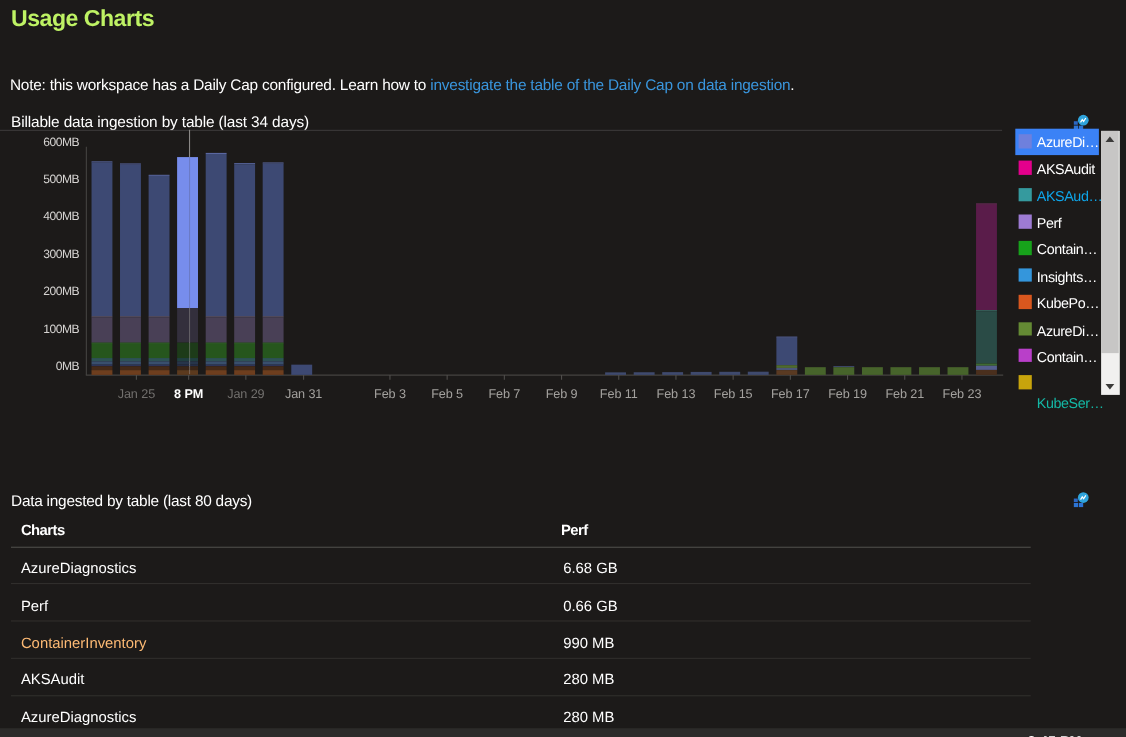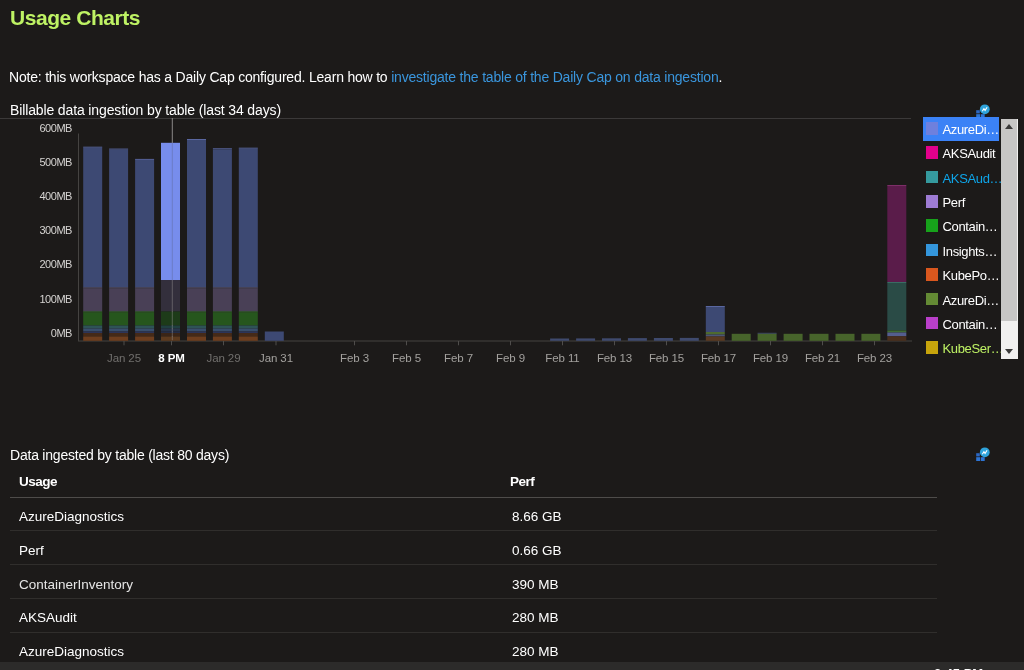--- a/index.html
+++ b/index.html
@@ -193,45 +193,45 @@
 <div style="position:absolute;left:923px;top:287.5px;width:76px;height:24.35px;">
     <div style="position:absolute;left:2.5px;top:5px;width:12.5px;height:12.5px;background:#648a34"></div>
     <div style="position:absolute;left:19.5px;top:5px;font-size:13px;letter-spacing:-0.35px;color:#fff;white-space:nowrap">AzureDi…</div>
   </div>
 <div style="position:absolute;left:923px;top:311.8px;width:76px;height:24.35px;">
     <div style="position:absolute;left:2.5px;top:5px;width:12.5px;height:12.5px;background:#b93fc9"></div>
     <div style="position:absolute;left:19.5px;top:5px;font-size:13px;letter-spacing:-0.35px;color:#fff;white-space:nowrap">Contain…</div>
   </div>
 <div style="position:absolute;left:923px;top:336.1px;width:76px;height:24.35px;">
     <div style="position:absolute;left:2.5px;top:5px;width:12.5px;height:12.5px;background:#c7a40c"></div>
-    <div style="position:absolute;left:19.5px;top:5px;font-size:13px;letter-spacing:-0.35px;color:#bef264;white-space:nowrap">KubeSer…</div>
+    <div style="position:absolute;left:19.5px;top:23px;font-size:13px;letter-spacing:-0.35px;color:#14b8a6;white-space:nowrap">KubeSer…</div>
   </div>
 <div class="abs" style="left:1000.5px;top:118.5px;width:17px;height:240px;background:#f1f0ef"></div>
 <div class="abs" style="left:1001px;top:119px;width:16px;height:202px;background:#c7c6c5"></div>
 <div class="abs" style="left:1005px;top:123.5px;width:0;height:0;border-left:4px solid transparent;border-right:4px solid transparent;border-bottom:5px solid #3b3a39"></div>
 <div class="abs" style="left:1005px;top:348.5px;width:0;height:0;border-left:4px solid transparent;border-right:4px solid transparent;border-top:5px solid #3b3a39"></div>
 <div class="abs" style="left:10px;top:447px;font-size:14px;letter-spacing:-0.22px;color:#fff">Data ingested by table (last 80 days)</div>
 <svg width="16" height="17" viewBox="0 0 16 17" style="position:absolute;left:974.5px;top:446px">
 <rect x="1.2" y="7.2" width="3.6" height="3.2" fill="#2b67c4"></rect>
 <rect x="1.2" y="11.2" width="4.0" height="3.8" fill="#2d74d4"></rect>
 <rect x="5.9" y="11.2" width="3.8" height="3.8" fill="#2d74d4"></rect>
 <circle cx="9.8" cy="6.3" r="4.9" fill="#2fa4dc"></circle>
 <path d="M7.3 8.2 L8.9 5.7 L10.1 7.4 L12.1 4.3" stroke="#ffffff" stroke-width="1.1" fill="none"></path>
 </svg>
-<div class="abs" style="left:19px;top:474px;font-size:13.5px;letter-spacing:-0.5px;font-weight:700;color:#fff">Usage</div>
+<div class="abs" style="left:19px;top:474px;font-size:13.5px;letter-spacing:-0.5px;font-weight:700;color:#fff">Charts</div>
 <div class="abs" style="left:510px;top:474px;font-size:13.5px;letter-spacing:-0.5px;font-weight:700;color:#fff">Perf</div>
 <div class="abs" style="left:10px;top:497px;width:927px;height:1px;background:#4e4c4a"></div>
 <div style="position:absolute;left:19px;top:509.0px;font-size:13.5px;color:#fff">AzureDiagnostics</div>
-<div style="position:absolute;left:512px;top:509.0px;font-size:13.5px;color:#fff">8.66 GB</div>
+<div style="position:absolute;left:512px;top:509.0px;font-size:13.5px;color:#fff">6.68 GB</div>
 <div style="position:absolute;left:10px;top:530.3px;width:927px;height:1px;background:#302e2c"></div>
 <div style="position:absolute;left:19px;top:542.8px;font-size:13.5px;color:#fff">Perf</div>
 <div style="position:absolute;left:512px;top:542.8px;font-size:13.5px;color:#fff">0.66 GB</div>
 <div style="position:absolute;left:10px;top:564.1px;width:927px;height:1px;background:#302e2c"></div>
-<div style="position:absolute;left:19px;top:576.5px;font-size:13.5px;color:#e5e5e5">ContainerInventory</div>
-<div style="position:absolute;left:512px;top:576.5px;font-size:13.5px;color:#fff">390 MB</div>
+<div style="position:absolute;left:19px;top:576.5px;font-size:13.5px;color:#fdba74">ContainerInventory</div>
+<div style="position:absolute;left:512px;top:576.5px;font-size:13.5px;color:#fff">990 MB</div>
 <div style="position:absolute;left:10px;top:597.8px;width:927px;height:1px;background:#302e2c"></div>
 <div style="position:absolute;left:19px;top:610.3px;font-size:13.5px;color:#fff">AKSAudit</div>
 <div style="position:absolute;left:512px;top:610.3px;font-size:13.5px;color:#fff">280 MB</div>
 <div style="position:absolute;left:10px;top:631.6px;width:927px;height:1px;background:#302e2c"></div>
 <div style="position:absolute;left:19px;top:644.1px;font-size:13.5px;color:#fff">AzureDiagnostics</div>
 <div style="position:absolute;left:512px;top:644.1px;font-size:13.5px;color:#fff">280 MB</div>
 <div style="position:absolute;left:10px;top:665.4px;width:927px;height:1px;background:#302e2c"></div>
 <div class="abs" style="left:0;top:661.5px;width:1024px;height:8.5px;background:#2c2b2a;overflow:hidden">
   <div style="position:absolute;left:934px;top:4px;font-size:13px;font-weight:700;color:#fff">2:45 PM</div>
 </div>

